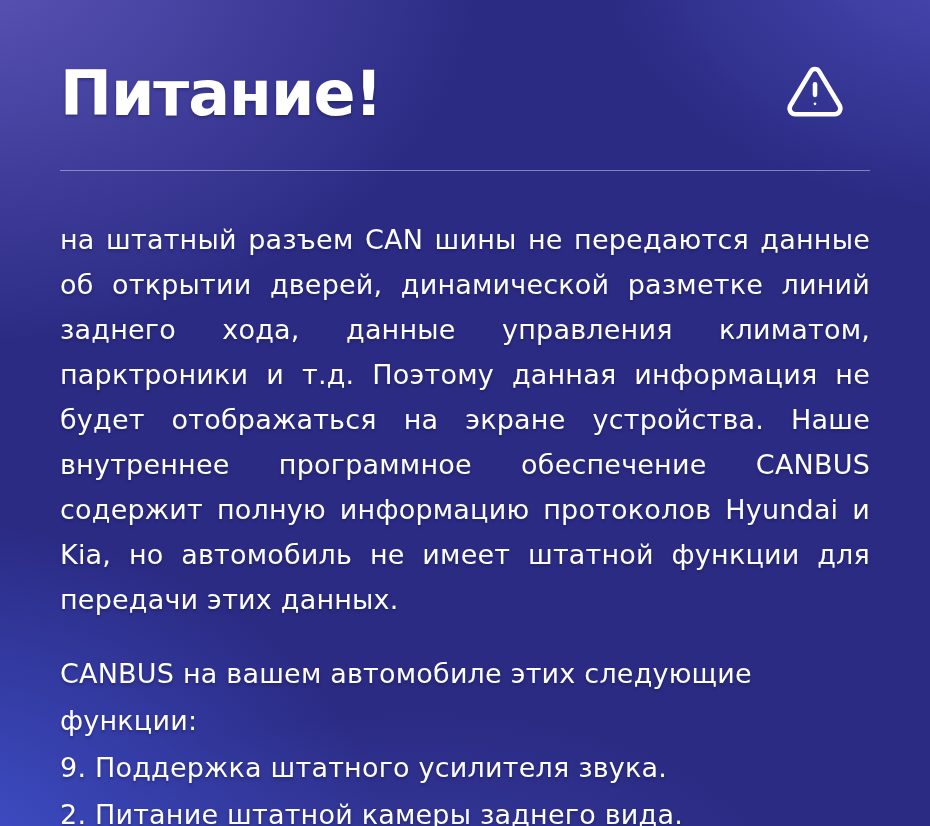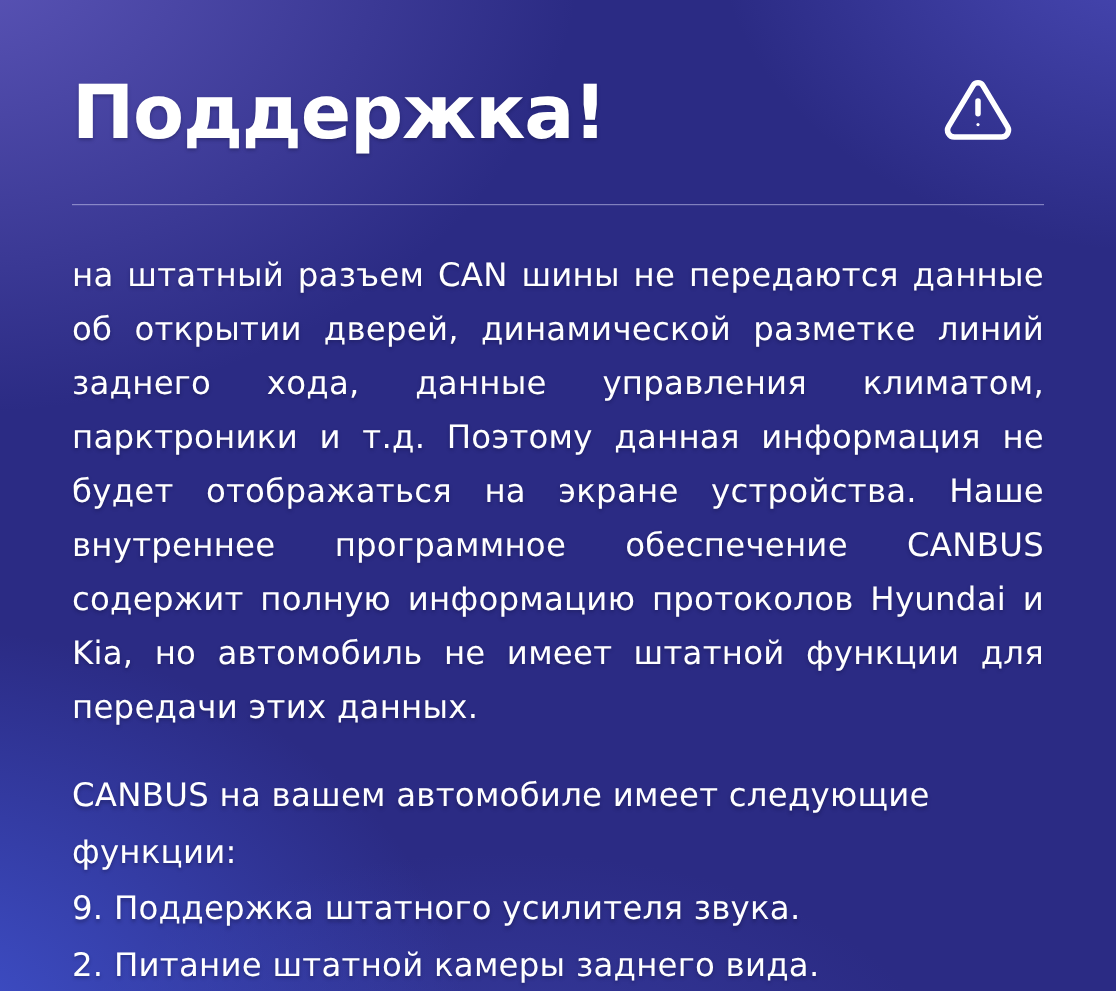--- a/index.html
+++ b/index.html
@@ -53,21 +53,21 @@
   .warn-icon svg { width: 62px; height: 58px; display: block; }
 
   .divider {
     border: none;
     height: 1px;
     background: rgba(198,198,238,0.55);
     margin-top: 40px;
   }
 
   .body-paragraph {
-    margin-top: 36px;
+    margin-top: 46px;
     width: 810px;
     font-size: 27px;
     line-height: 45px;
     text-align: justify;
     letter-spacing: 0.2px;
     text-shadow: 0 2px 3px rgba(15,15,55,0.35);
   }
 
   .functions {
     margin-top: 28px;
@@ -78,35 +78,35 @@
     text-shadow: 0 2px 3px rgba(15,15,55,0.35);
   }
   .functions p { margin: 0; }
 </style>
 </head>
 <body>
 
 <div class="page">
 
   <div class="header">
-    <h1 class="title">Поддержка!</h1>
+    <h1 class="title">Питание!</h1>
 
     <span class="warn-icon">
       <svg viewBox="0 0 24 24" fill="none" stroke="#ffffff" stroke-width="1.9" stroke-linecap="round" stroke-linejoin="round" aria-hidden="true">
         <path d="M10.29 3.86 1.82 18a2.4 2.4 0 0 0 2.05 3.6h16.26a2.4 2.4 0 0 0 2.05-3.6L13.71 3.86a2 2 0 0 0-3.42 0z"></path>
         <line x1="12" y1="9.2" x2="12" y2="13.6"></line>
         <circle cx="12" cy="17.3" r="0.55" fill="#ffffff" stroke="none"></circle>
       </svg>
     </span>
   </div>
 
   <hr class="divider">
 
   <p class="body-paragraph">на штатный разъем CAN шины не передаются данные об открытии дверей, динамической разметке линий заднего хода, данные управления климатом, парктроники и т.д. Поэтому данная информация не будет отображаться на экране устройства. Наше внутреннее программное обеспечение CANBUS содержит полную информацию протоколов Hyundai и Kia, но автомобиль не имеет штатной функции для передачи этих данных.</p>
 
   <div class="functions">
-    <p>CANBUS на вашем автомобиле имеет следующие функции:</p>
+    <p>CANBUS на вашем автомобиле этих следующие функции:</p>
     <p>9. Поддержка штатного усилителя звука.</p>
     <p>2. Питание штатной камеры заднего вида.</p>
 
   </div>
 
 </div>
 
 </body></html>

